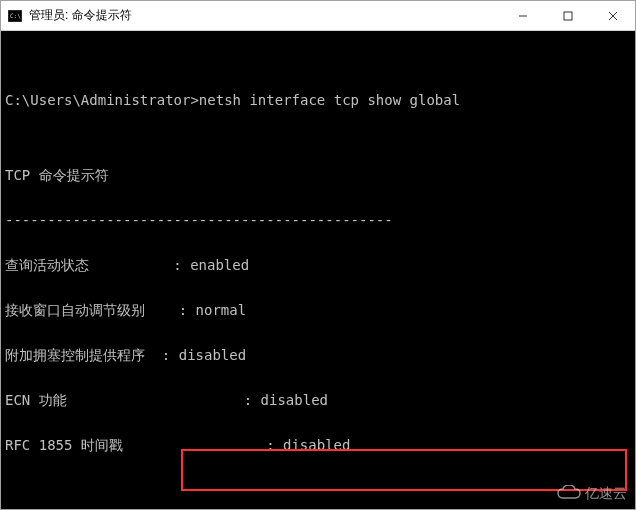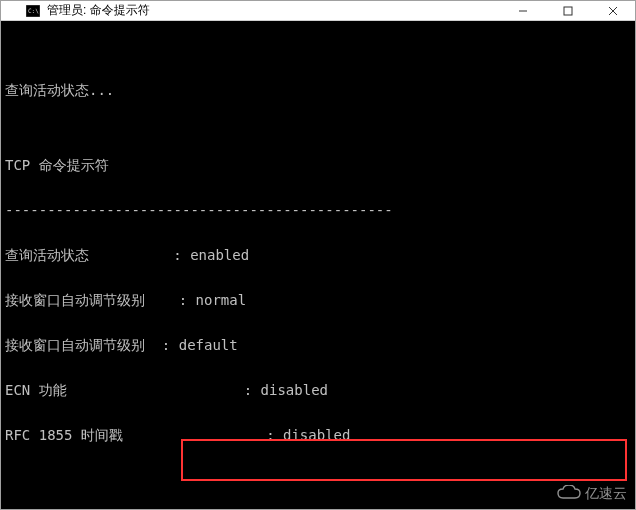--- a/index.html
+++ b/index.html
@@ -14,27 +14,26 @@
   }
   .window {
     width: 636px;
     height: 510px;
     background: #fff;
     border: 1px solid #a0a0a0;
     display: flex;
     flex-direction: column;
   }
   .titlebar {
-    height: 20px;
+    height: 30px;
     background: #ffffff;
     display: flex;
     align-items: center;
     border-bottom: 1px solid #d0d0d0;
     user-select: none;
-    padding-left: 18px;
   }
   .titlebar .icon {
     width: 16px;
     height: 16px;
     margin: 0 6px;
     display: flex;
     align-items: center;
     justify-content: center;
   }
   .titlebar .icon svg { width: 14px; height: 12px; }
@@ -119,27 +118,27 @@
         <svg width="10" height="10" viewBox="0 0 10 10">
             <line x1="1" y1="1" x2="9" y2="9" stroke="#333" stroke-width="1"></line>
             <line x1="9" y1="1" x2="1" y2="9" stroke="#333" stroke-width="1"></line>
           </svg>
       </div>
     </div>
   </div>
 
   <div class="terminal">
     <div class="line"></div>
-    <div class="line">查询活动状态...</div>
+    <div class="line">C:\Users\Administrator&gt;netsh interface tcp show global</div>
     <div class="line"></div>
     <div class="line">TCP 命令提示符</div>
     <div class="line">----------------------------------------------</div>
     <div class="line">查询活动状态          : enabled</div>
     <div class="line">接收窗口自动调节级别    : normal</div>
-    <div class="line">接收窗口自动调节级别  : default</div>
+    <div class="line">附加拥塞控制提供程序  : disabled</div>
     <div class="line">ECN 功能                     : disabled</div>
     <div class="line">RFC 1855 时间戳                 : disabled</div>
     
     
     
     
     
     
     
     

